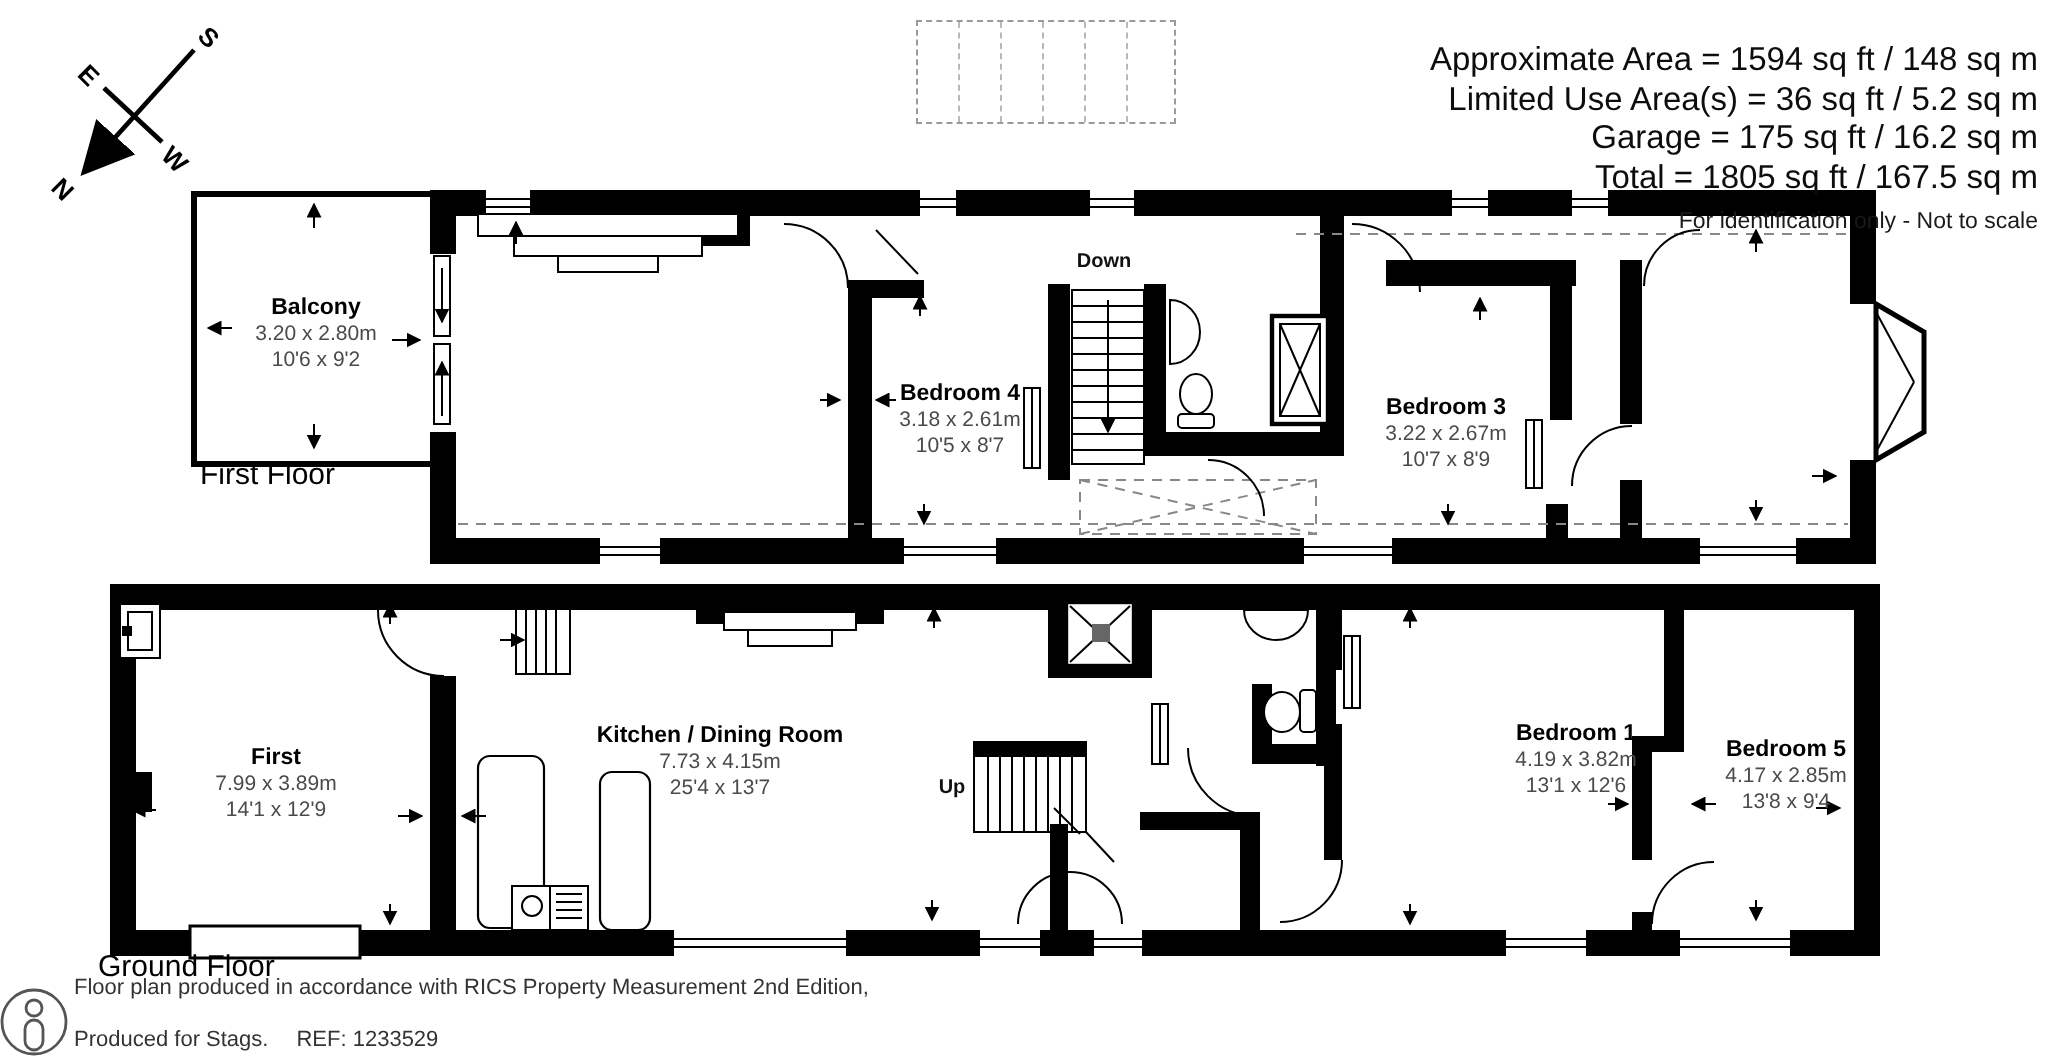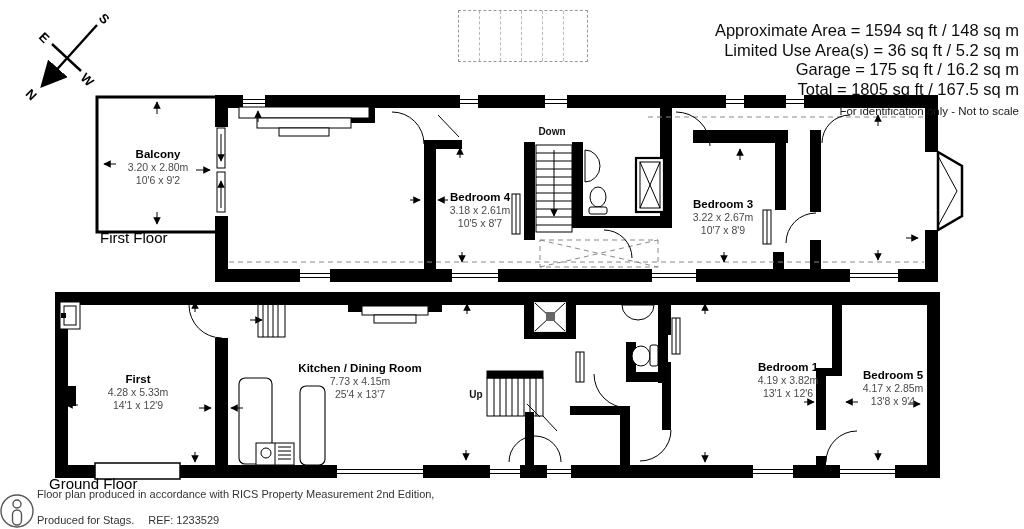--- a/index.html
+++ b/index.html
@@ -372,21 +372,21 @@
     <div class="rd">3.18 x 2.61m</div>
     <div class="rd">10'5 x 8'7</div>
   </div>
   <div class="room-label" style="left:723px;top:217px">
     <div class="rn">Bedroom 3</div>
     <div class="rd">3.22 x 2.67m</div>
     <div class="rd">10'7 x 8'9</div>
   </div>
   <div class="room-label" style="left:138px;top:392px">
     <div class="rn">First</div>
-    <div class="rd">4.28 x 5.33m</div>
+    <div class="rd">7.99 x 3.89m</div>
     <div class="rd">14'1 x 12'9</div>
   </div>
   <div class="room-label" style="left:360px;top:381px">
     <div class="rn">Kitchen / Dining Room</div>
     <div class="rd">7.73 x 4.15m</div>
     <div class="rd">25'4 x 13'7</div>
   </div>
   <div class="room-label" style="left:788px;top:380px">
     <div class="rn">Bedroom 1</div>
     <div class="rd">4.19 x 3.82m</div>

